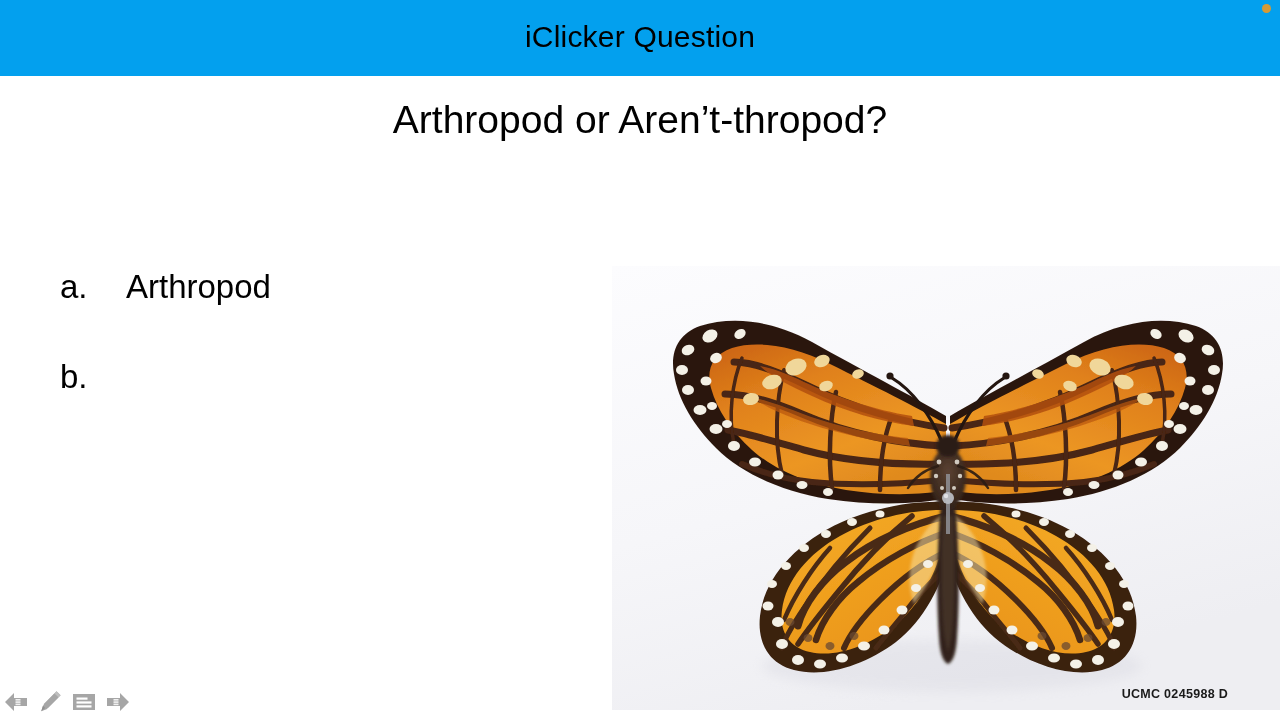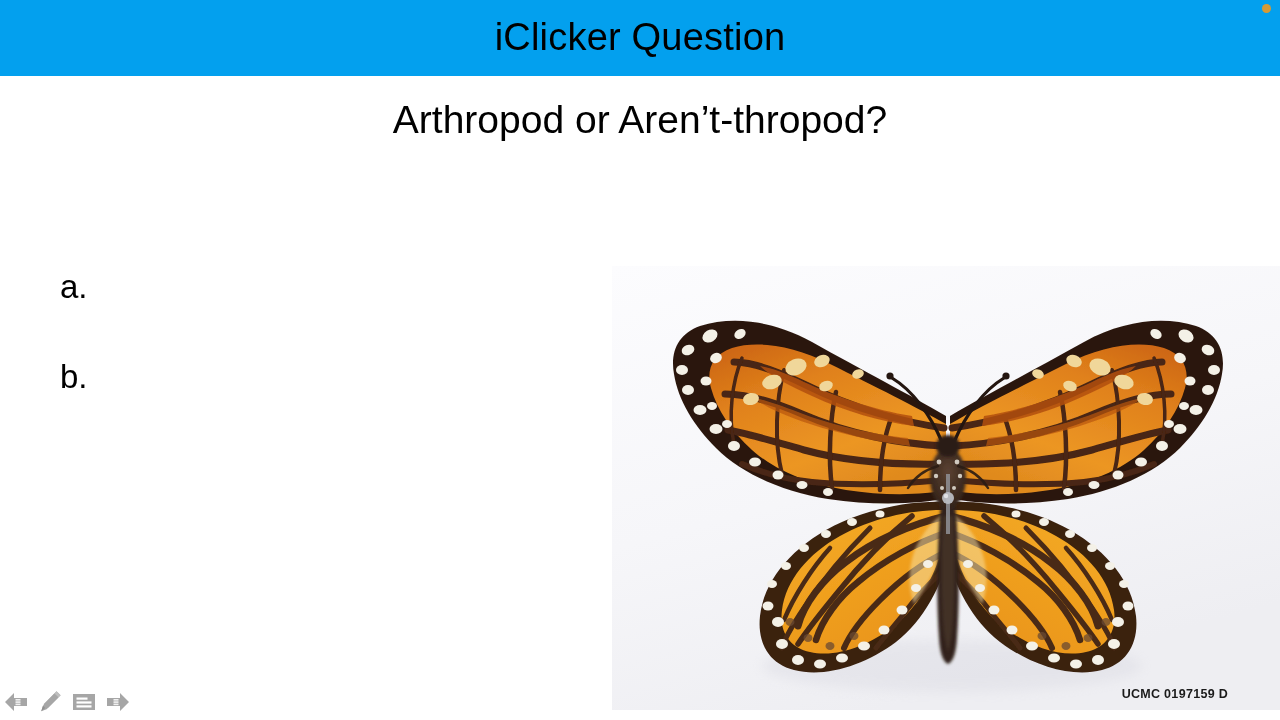--- a/index.html
+++ b/index.html
@@ -19,21 +19,21 @@
   #header {
     position: absolute;
     left: 0; top: 0;
     width: 1280px; height: 76px;
     background: #03a0ee;
     display: flex;
     align-items: center;
     justify-content: center;
   }
   #header-title {
-    font-size: 38px;
+    font-size: 30px;
     color: #000000;
     font-weight: 400;
     letter-spacing: 0.2px;
     line-height: 1;
     margin-bottom: 2px;
   }
   #corner-dot {
     position: absolute;
     left: 1262px; top: 4px;
     width: 9px; height: 9px;
@@ -115,20 +115,21 @@
   <div id="header">
     <div id="header-title">iClicker Question</div>
   </div>
   <div id="corner-dot"></div>
 
   <div id="slide-title">Arthropod or Aren’t-thropod?</div>
 
   <div id="options">
     <div class="option-row">
       <span class="option-marker">a.</span>
+      <span class="option-text">Arthropod</span>
     </div>
     <div class="option-row">
       <span class="option-marker">b.</span>
     </div>
   </div>
 
   <div id="photo">
     <svg id="photo-svg" viewBox="0 0 668 444" xmlns="http://www.w3.org/2000/svg">
       <defs>
         <linearGradient id="bgGrad" x1="0" y1="0" x2="0.4" y2="1">
@@ -328,21 +329,21 @@
           <path d="M326 200 C 312 204, 302 212, 296 222"></path>
           <path d="M346 200 C 360 204, 370 212, 376 222"></path>
         </g>
 
         <rect x="334" y="208" width="4" height="60" fill="#8f9196" opacity="0.85"></rect>
         <circle cx="336" cy="232" r="6" fill="#b9bcc2" opacity="0.95"></circle>
         <circle cx="334" cy="230" r="2.2" fill="#e4e6ea" opacity="0.9"></circle>
       </g>
     </svg>
 
-    <div id="photo-caption">UCMC 0197159 D</div>
+    <div id="photo-caption">UCMC 0245988 D</div>
   </div>
 
   <div id="nav-controls">
 
     <div class="nav-btn">
       <svg width="26" height="22" viewBox="0 0 26 22">
         <path d="M11 2 L11 7 L24 7 L24 15 L11 15 L11 20 L2 11 Z" fill="#a6a6a6"></path>
         <g fill="#ffffff" opacity="0.85">
           <rect x="12.5" y="8" width="5" height="1.6"></rect>
           <rect x="12.5" y="10.3" width="5" height="1.6"></rect>

